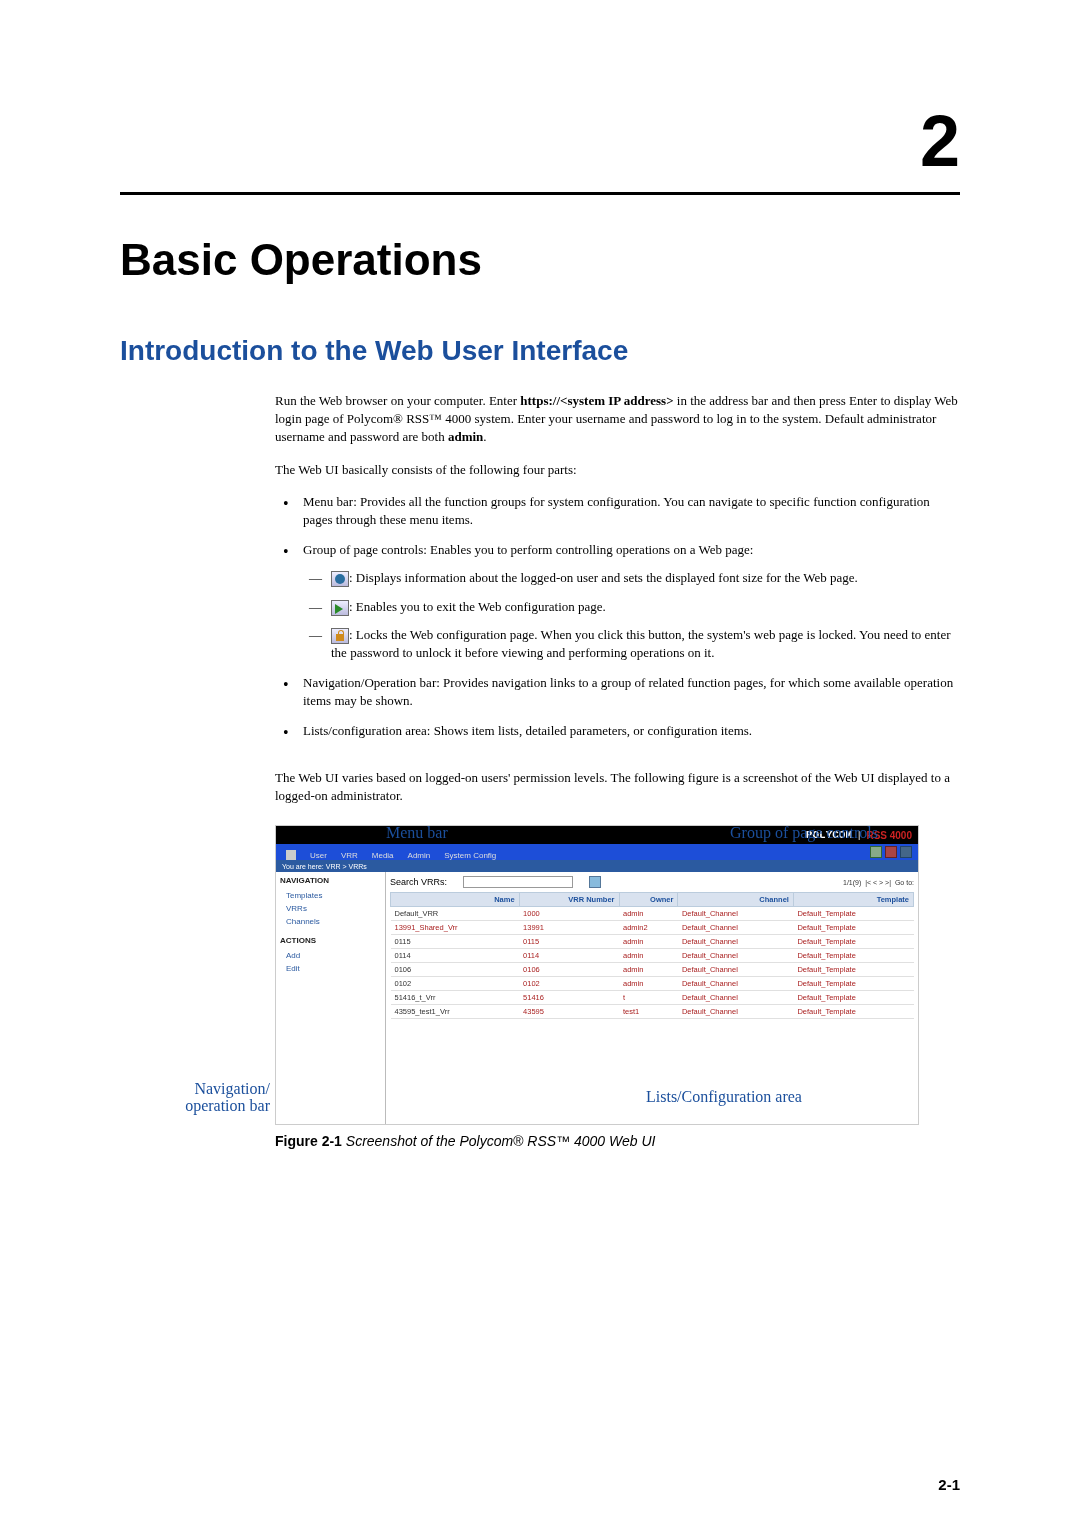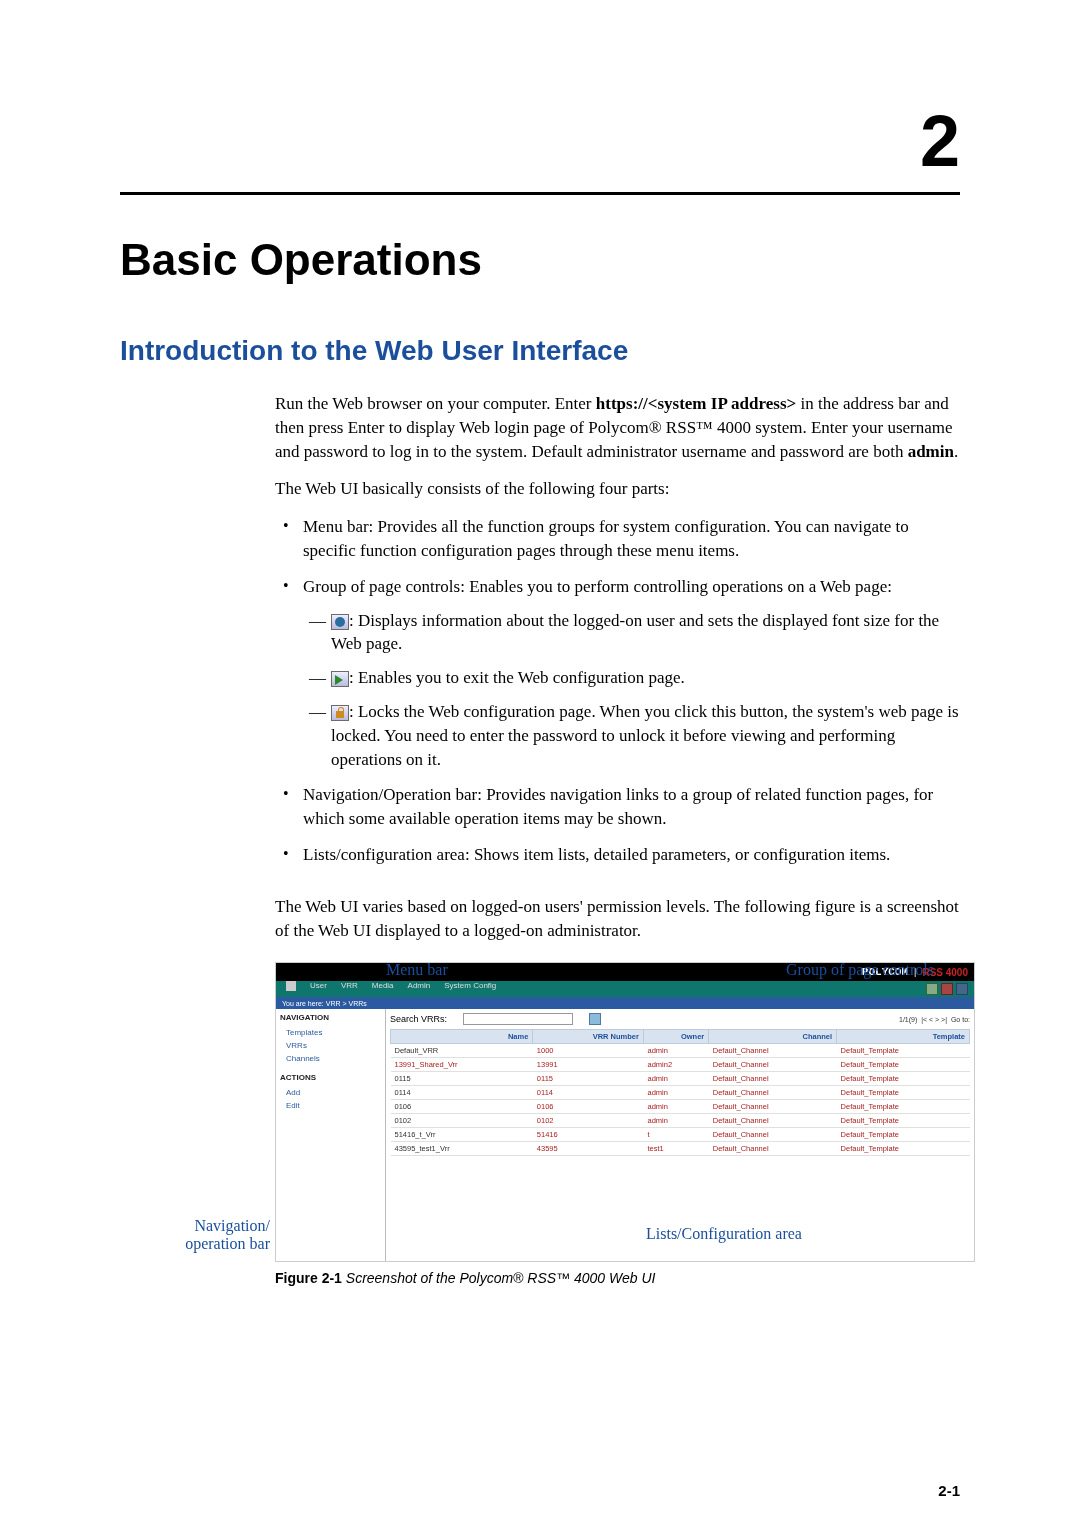--- a/index.html
+++ b/index.html
@@ -38,21 +38,21 @@
     }
     .section-title {
       font-family: Arial, Helvetica, sans-serif;
       font-size: 28px;
       font-weight: bold;
       color: #1b4f9c;
       margin-bottom: 25px;
     }
     .body-text {
       margin-left: 155px;
-      font-size: 17px;
+      font-size: 13px;
       line-height: 1.4;
     }
     .para {
       margin-bottom: 14px;
     }
     .bold {
       font-weight: bold;
     }
     ul.bullets {
       list-style: none;
@@ -139,30 +139,30 @@
     .figure-caption .fig-label {
       font-weight: bold;
       font-style: normal;
     }
     .figure-caption .fig-text {
       font-style: italic;
       font-weight: normal;
     }
     .page-number {
       position: absolute;
-      bottom: 28px;
+      bottom: 34px;
       right: 120px;
       font-family: Arial, Helvetica, sans-serif;
       font-size: 15px;
       font-weight: bold;
     }
 
     
     .ui-shot {
-      width: 700px;
+      width: 644px;
       height: 300px;
       background: #fff;
       position: relative;
       border: 1px solid #ccc;
       font-family: Arial, sans-serif;
       font-size: 9px;
     }
     .ui-topbar {
       background: #000;
       color: #fff;
@@ -183,25 +183,25 @@
       font-weight: bold;
       font-size: 11px;
       font-family: Liberation Mono, monospace;
     }
     .logo-rss {
       color: #c22;
       font-weight: bold;
       font-size: 10px;
     }
     .ui-menubar {
-      background: #0f766e;
+      background: #1d4ed8;
       color: #ddd;
       height: 16px;
       display: flex;
-      align-items: flex-start;
+      align-items: flex-end;
       gap: 14px;
       padding: 0 10px;
       font-size: 8px;
     }
     .ui-menubar .home-ic {
       width: 10px; height: 10px;
       background: #ccc;
     }
     .ui-breadcrumb {
       background: #2b5aa0;

